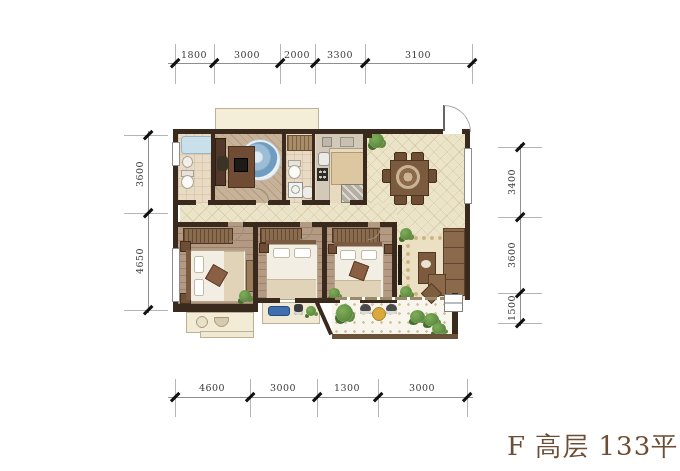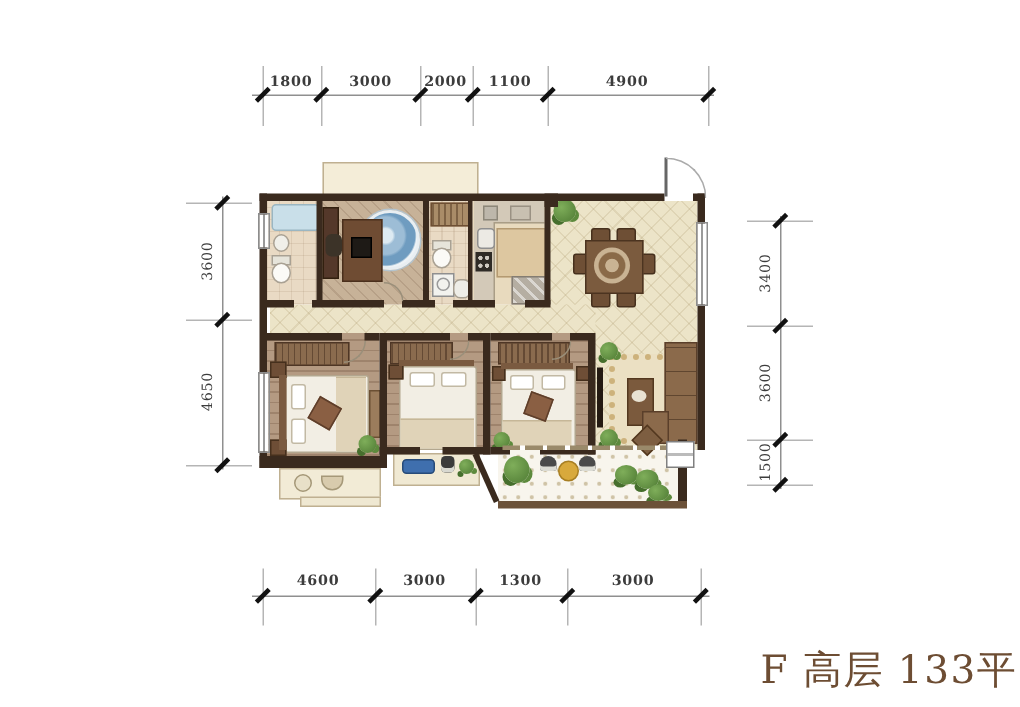--- a/index.html
+++ b/index.html
@@ -5,21 +5,21 @@
   html,body{margin:0;padding:0;background:#fff;}
   #canvas{position:relative;width:680px;height:471px;background:#ffffff;overflow:hidden;
           font-family:"DejaVu Serif",serif;}
   .abs{position:absolute;}
   
   .dline{position:absolute;background:#8f8f8f;}
   .ext{position:absolute;background:#b5b5b5;}
   .tick{position:absolute;width:12px;height:2.5px;background:#111;
         transform:translate(-50%,-50%) rotate(-45deg);}
   .dlabel{position:absolute;transform:translate(-50%,0);font-size:9.5px;color:#3c3c3c;
-          letter-spacing:.5px;white-space:nowrap;font-weight:bold;}
+          letter-spacing:.5px;white-space:nowrap;}
   .vlabel{position:absolute;transform:translate(-50%,-50%) rotate(-90deg);font-size:9.5px;
           color:#3c3c3c;letter-spacing:.5px;white-space:nowrap;}
   
   .wall{position:absolute;background:#3a2a1e;z-index:30;}
   .floor-cream{position:absolute;background-color:#ece4c8;
      background-image:repeating-linear-gradient(45deg,rgba(170,150,105,.20) 0 1px,transparent 1px 9px),
                       repeating-linear-gradient(-45deg,rgba(170,150,105,.20) 0 1px,transparent 1px 9px);z-index:1;}
   .floor-wood{position:absolute;background-color:#b49a82;
      background-image:repeating-linear-gradient(0deg,rgba(80,50,30,.22) 0 1px,transparent 1px 7px);z-index:2;}
   .floor-study{position:absolute;background-color:#c7b298;
@@ -65,22 +65,22 @@
     <div class="ext" style="left:472px;top:44px;width:1px;height:40px;"></div>
     <div class="tick" style="left:175px;top:63px;"></div>
     <div class="tick" style="left:214px;top:63px;"></div>
     <div class="tick" style="left:280px;top:63px;"></div>
     <div class="tick" style="left:315px;top:63px;"></div>
     <div class="tick" style="left:365px;top:63px;"></div>
     <div class="tick" style="left:472px;top:63px;"></div>
     <span class="dlabel" style="left:194px;top:49px;">1800</span>
     <span class="dlabel" style="left:247px;top:49px;">3000</span>
     <span class="dlabel" style="left:297px;top:49px;">2000</span>
-    <span class="dlabel" style="left:340px;top:49px;">1100</span>
-    <span class="dlabel" style="left:418px;top:49px;">4900</span>
+    <span class="dlabel" style="left:340px;top:49px;">3300</span>
+    <span class="dlabel" style="left:418px;top:49px;">3100</span>
   </div>
 
   <div>
     <div class="dline" style="left:168px;top:397px;width:305px;height:1px;"></div>
     <div class="ext" style="left:175px;top:379px;width:1px;height:38px;"></div>
     <div class="ext" style="left:250px;top:379px;width:1px;height:38px;"></div>
     <div class="ext" style="left:317px;top:379px;width:1px;height:38px;"></div>
     <div class="ext" style="left:378px;top:379px;width:1px;height:38px;"></div>
     <div class="ext" style="left:467px;top:379px;width:1px;height:38px;"></div>
     <div class="tick" style="left:175px;top:397px;"></div>

